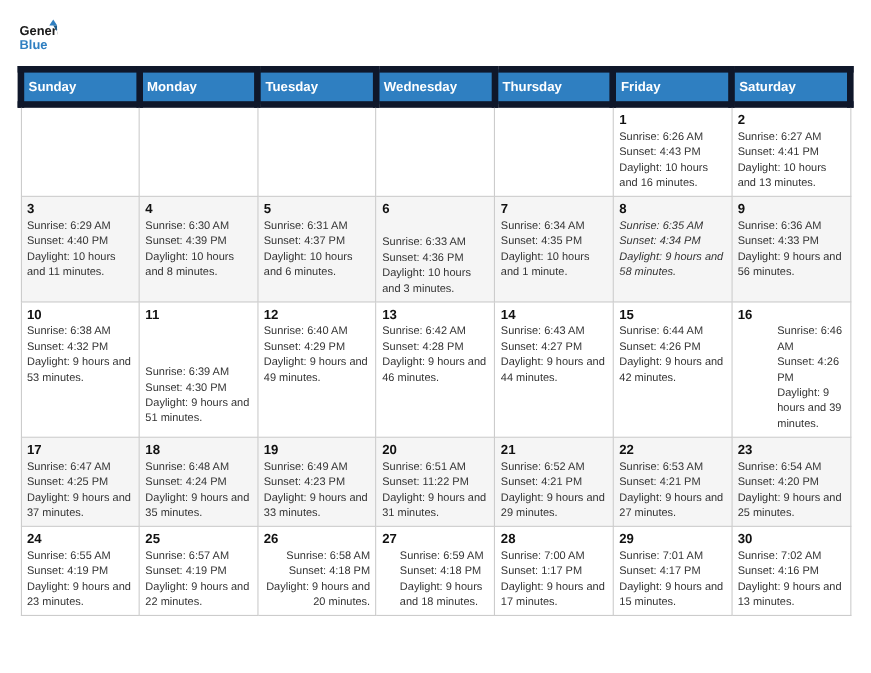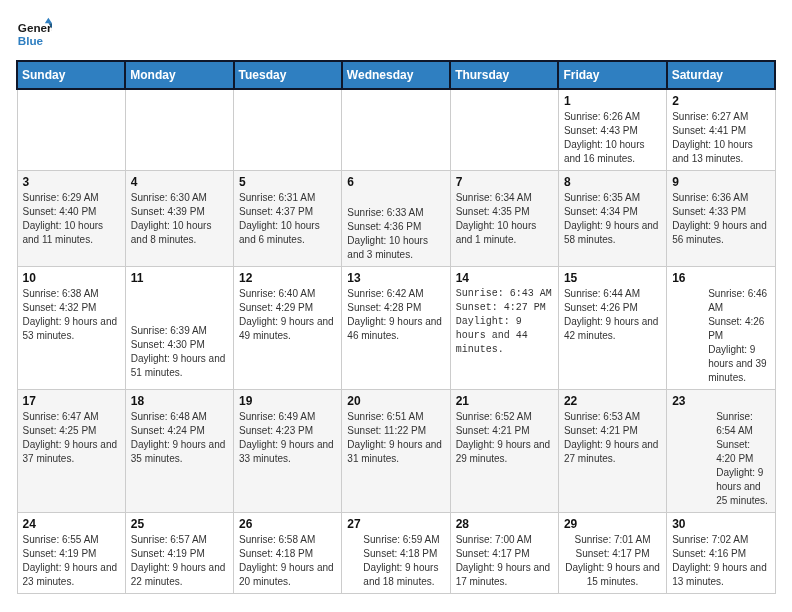--- a/index.html
+++ b/index.html
@@ -42,21 +42,21 @@
       border-collapse: collapse;
       font-size: 11px;
     }
     .calendar th {
       background: #2f7fc1;
       color: #fff;
       padding: 6px 4px;
       text-align: left;
       font-size: 12px;
       font-weight: bold;
-      border: 2px solid #0f172a;
+      border: 6px solid #0f172a;
     }
     .calendar td {
       border: 1px solid #ccc;
       vertical-align: top;
       padding: 4px 5px;
       width: 108px;
       min-height: 80px;
       background: #fff;
     }
     .calendar tr:nth-child(even) td {
@@ -153,21 +153,21 @@
 Daylight: 10 hours and 3 minutes.</div>
         </td>
         <td>
           <div class="day-number">7</div>
           <div class="day-info" style="white-space: pre-line;">Sunrise: 6:34 AM
 Sunset: 4:35 PM
 Daylight: 10 hours and 1 minute.</div>
         </td>
         <td>
           <div class="day-number">8</div>
-          <div class="day-info" style="white-space: pre-line;">Sunrise: 6:35 AM
+          <div class="day-info" style="white-space: pre-line; font-style: italic;">Sunrise: 6:35 AM
 Sunset: 4:34 PM
 Daylight: 9 hours and 58 minutes.</div>
         </td>
         <td>
           <div class="day-number">9</div>
           <div class="day-info" style="white-space: pre-line;">Sunrise: 6:36 AM
 Sunset: 4:33 PM
 Daylight: 9 hours and 56 minutes.</div>
         </td>
       </tr>
@@ -191,21 +191,21 @@
 Daylight: 9 hours and 49 minutes.</div>
         </td>
         <td>
           <div class="day-number">13</div>
           <div class="day-info" style="white-space: pre-line;">Sunrise: 6:42 AM
 Sunset: 4:28 PM
 Daylight: 9 hours and 46 minutes.</div>
         </td>
         <td>
           <div class="day-number">14</div>
-          <div class="day-info" style="white-space: pre-line; font-family: Liberation Mono, monospace;">Sunrise: 6:43 AM
+          <div class="day-info" style="white-space: pre-line;">Sunrise: 6:43 AM
 Sunset: 4:27 PM
 Daylight: 9 hours and 44 minutes.</div>
         </td>
         <td>
           <div class="day-number">15</div>
           <div class="day-info" style="white-space: pre-line;">Sunrise: 6:44 AM
 Sunset: 4:26 PM
 Daylight: 9 hours and 42 minutes.</div>
         </td>
         <td>
@@ -247,59 +247,59 @@
 Daylight: 9 hours and 29 minutes.</div>
         </td>
         <td>
           <div class="day-number">22</div>
           <div class="day-info" style="white-space: pre-line;">Sunrise: 6:53 AM
 Sunset: 4:21 PM
 Daylight: 9 hours and 27 minutes.</div>
         </td>
         <td>
           <div class="day-number">23</div>
-          <div class="day-info" style="white-space: pre-line; margin-left: 44px;">Sunrise: 6:54 AM
+          <div class="day-info" style="white-space: pre-line;">Sunrise: 6:54 AM
 Sunset: 4:20 PM
 Daylight: 9 hours and 25 minutes.</div>
         </td>
       </tr>
       <tr>
         <td>
           <div class="day-number">24</div>
           <div class="day-info" style="white-space: pre-line;">Sunrise: 6:55 AM
 Sunset: 4:19 PM
 Daylight: 9 hours and 23 minutes.</div>
         </td>
         <td>
           <div class="day-number">25</div>
           <div class="day-info" style="white-space: pre-line;">Sunrise: 6:57 AM
 Sunset: 4:19 PM
 Daylight: 9 hours and 22 minutes.</div>
         </td>
         <td>
           <div class="day-number">26</div>
-          <div class="day-info" style="white-space: pre-line;">Sunrise: 6:58 AM
+          <div class="day-info" style="white-space: pre-line; text-align: right;">Sunrise: 6:58 AM
 Sunset: 4:18 PM
 Daylight: 9 hours and 20 minutes.</div>
         </td>
         <td>
           <div class="day-number">27</div>
           <div class="day-info" style="white-space: pre-line; margin-left: 16px;">Sunrise: 6:59 AM
 Sunset: 4:18 PM
 Daylight: 9 hours and 18 minutes.</div>
         </td>
         <td>
           <div class="day-number">28</div>
           <div class="day-info" style="white-space: pre-line;">Sunrise: 7:00 AM
-Sunset: 4:17 PM
+Sunset: 1:17 PM
 Daylight: 9 hours and 17 minutes.</div>
         </td>
         <td>
           <div class="day-number">29</div>
-          <div class="day-info" style="white-space: pre-line; text-align: center;">Sunrise: 7:01 AM
+          <div class="day-info" style="white-space: pre-line;">Sunrise: 7:01 AM
 Sunset: 4:17 PM
 Daylight: 9 hours and 15 minutes.</div>
         </td>
         <td>
           <div class="day-number">30</div>
           <div class="day-info" style="white-space: pre-line;">Sunrise: 7:02 AM
 Sunset: 4:16 PM
 Daylight: 9 hours and 13 minutes.</div>
         </td>
       </tr>

